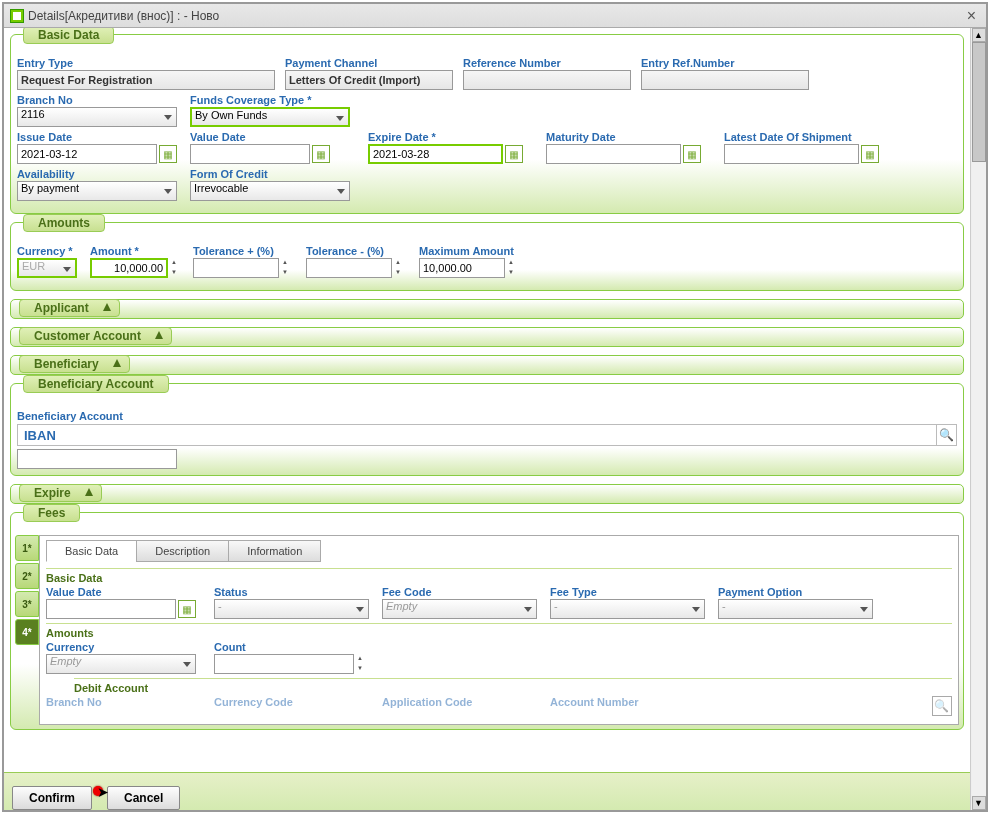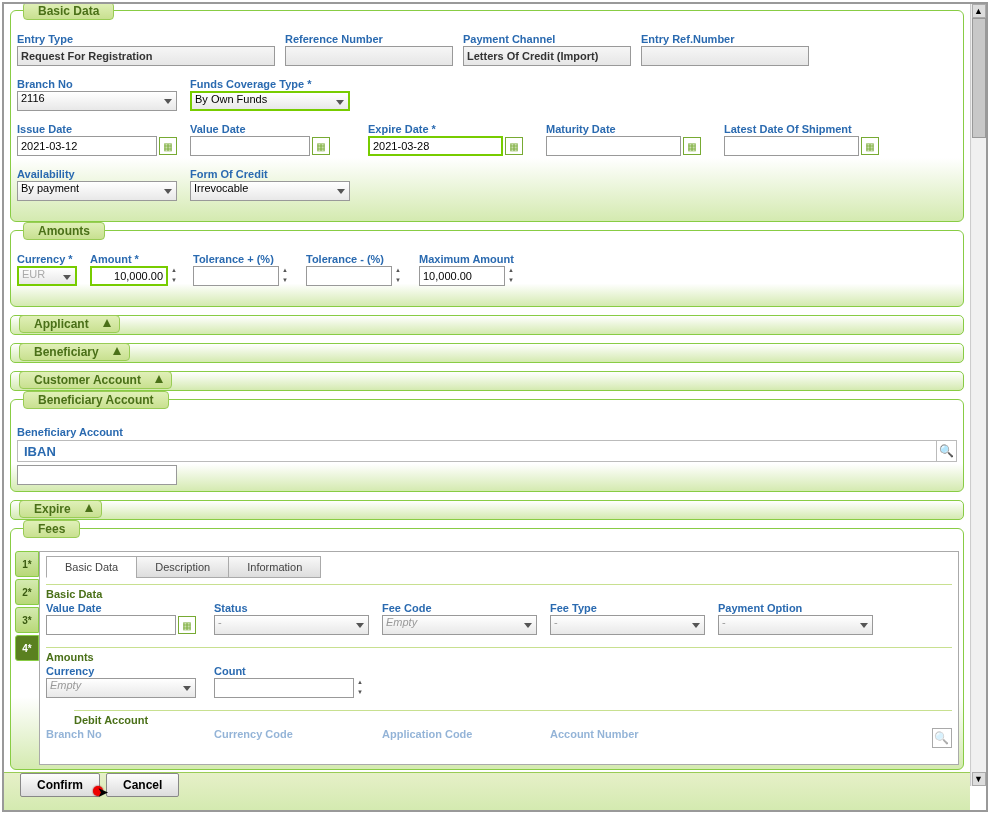--- a/index.html
+++ b/index.html
@@ -14,21 +14,21 @@
 .scrollbar { width: 16px; background: #eee; border-left: 1px solid #ccc; display: flex; flex-direction: column; align-items: center; }
 .sb-arrow { width: 14px; height: 14px; background: #ddd; border: 1px solid #aaa; font-size: 9px; text-align:center; line-height:12px; cursor:pointer; }
 .sb-track { flex:1; width:14px; background:#f0f0f0; position:relative; }
 .sb-thumb { position:absolute; top:0; left:0; width:14px; height:120px; background:#c8c8c8; border:1px solid #999; }
 
 .fieldset { border: 1px solid #8c4; border-radius: 6px; margin-bottom: 8px; position: relative; background: linear-gradient(#fff 0%,#fff 70%,#d4eab0 100%); padding: 22px 6px 8px 6px; }
 .fs-legend { position: absolute; top: -9px; left: 12px; background: linear-gradient(#e0f0b8,#c8e090); border: 1px solid #9c5; border-radius: 4px; padding: 1px 14px; font-size: 12px; color: #4a7018; font-weight: bold; }
 .fs-legend.collap { padding-right: 30px; }
 .fs-legend .arrow { position: absolute; right: 8px; top: 3px; width:0;height:0;border-left:4px solid transparent;border-right:4px solid transparent;border-bottom:8px solid #4a7018; }
 
-.row { display: flex; flex-wrap: wrap; gap: 4px 8px; margin-bottom: 12px; }
+.row { display: flex; flex-wrap: wrap; gap: 4px 8px; margin-bottom: 4px; }
 .field { display: flex; flex-direction: column; }
 .flabel { font-size: 11px; color: #2a6ab0; font-weight: bold; margin-bottom: 1px; }
 .ctrl { display: flex; align-items: center; }
 input.txt, .sel, .ro { height: 20px; border: 1px solid #999; background: #fff; font-size: 11px; padding: 0 3px; }
 .ro { background: linear-gradient(#f6f6f6,#e6e6e6); color: #333; font-weight: bold; }
 .sel { background: linear-gradient(#fff,#e8e8e8); position: relative; padding-right: 16px; cursor:pointer; }
 .sel::after { content:''; position:absolute; right:4px; top:7px; width:0;height:0;border-left:4px solid transparent;border-right:4px solid transparent;border-top:5px solid #555; }
 .highlight { border: 2px solid #7c0 !important; }
 .cal-icn { width: 18px; height: 18px; border: 1px solid #7a3; margin-left: 2px; background: #fff; display:flex;align-items:center;justify-content:center;font-size:10px;color:#7a3;cursor:pointer; }
 .spin { width: 12px; display: flex; flex-direction: column; }
@@ -41,52 +41,57 @@
 .side-tabs { width: 24px; display: flex; flex-direction: column; gap: 2px; }
 .side-tab { height: 26px; background: linear-gradient(#d4eab0,#b8d878); border: 1px solid #8c4; border-radius: 3px 0 0 3px; font-size: 10px; display:flex;align-items:center;justify-content:center;cursor:pointer; color:#3a5a10;font-weight:bold; }
 .side-tab.dark { background: #5a8020; color:#fff; }
 .fees-panel { flex:1; border: 1px solid #aaa; padding: 4px 6px; background:#fff; }
 .htabs { display:flex; margin-bottom:6px; }
 .htab { padding: 4px 18px; font-size: 11px; border: 1px solid #aaa; background: linear-gradient(#f8f8f8,#ddd); cursor:pointer; margin-right:-1px; color:#444; }
 .htab.active { background: #fff; border-bottom-color: #fff; }
 
 .sub-hdr { font-size:11px; color:#4a7018; font-weight:bold; border-top:1px solid #c8e090; padding-top:3px; margin:4px 0 2px 0; }
 
-.footer { position: absolute; left:0; right:16px; bottom:0; height: 38px; background: linear-gradient(#e6f0c8,#d4eab0); border-top:1px solid #9c5; display:flex;align-items:flex-start;padding-left:16px;gap:6px; }
+.footer { position: absolute; left:0; right:16px; bottom:0; height: 38px; background: linear-gradient(#e6f0c8,#d4eab0); border-top:1px solid #9c5; display:flex;align-items:flex-end;padding-left:8px;gap:15px; }
 .btn { height: 24px; padding: 0 16px; background: linear-gradient(#fdfdfd,#dcdcdc); border:1px solid #888; border-radius:2px; font-size:12px; font-weight:bold; cursor:pointer; }
 
 .search-icn { width:20px;height:20px;border:1px solid #555;background:#fff;display:flex;align-items:center;justify-content:center;font-size:12px;cursor:pointer; }
 .iban-row { display:flex;align-items:center;border:1px solid #bbb; }
 .iban-row .lbl { background:#fff;padding:2px 6px;font-size:13px;color:#2a6ab0;font-weight:bold; }
 .iban-row .search-icn { margin-left:auto;border:none;border-left:1px solid #bbb; }
 
 .cursor-dot { position:absolute; left:93px; top:786px; width:10px;height:10px;border-radius:50%;background:#e00;box-shadow:0 0 2px #800; pointer-events:none; }
 .cursor-arrow { position:absolute; left:97px; top:784px; font-size:14px; pointer-events:none; }
 </style>
 </head>
 <body>
 
 <div class="window">
+  <div class="titlebar">
+    <div class="title-icon"></div>
+    <span>Details[Акредитиви (внос)] :               - Ново</span>
+    <span class="close-x">×</span>
+  </div>
   <div class="body-area">
     <div class="content">
 
       <div class="fieldset">
         <div class="fs-legend">Basic Data</div>
         <div class="row">
           <div class="field" style="width:260px">
             <span class="flabel">Entry Type</span>
             <div class="ro ctrl" style="width:258px;line-height:18px">Request For Registration</div>
           </div>
           <div class="field" style="width:170px">
+            <span class="flabel">Payment Channel</span>
+            <div class="ro ctrl" style="width:168px;line-height:18px">Letters Of Credit (Import)</div>
+          </div>
+          <div class="field" style="width:170px">
             <span class="flabel">Reference Number</span>
             <div class="ro ctrl" style="width:168px"></div>
-          </div>
-          <div class="field" style="width:170px">
-            <span class="flabel">Payment Channel</span>
-            <div class="ro ctrl" style="width:168px;line-height:18px">Letters Of Credit (Import)</div>
           </div>
           <div class="field" style="width:170px">
             <span class="flabel">Entry Ref.Number</span>
             <div class="ro ctrl" style="width:168px"></div>
           </div>
         </div>
         <div class="row">
           <div class="field" style="width:165px">
             <span class="flabel">Branch No</span>
             <div class="sel" style="width:160px">2116</div>
@@ -192,24 +197,24 @@
                 </div>
               </div>
           </div>
         </div>
       </div>
 
       <div class="strip">
           <div class="fs-legend collap"><span>Applicant</span><span class="arrow"></span></div>
         </div>
       <div class="strip">
+          <div class="fs-legend collap"><span>Customer Account</span><span class="arrow"></span></div>
+        </div>
+      <div class="strip">
           <div class="fs-legend collap"><span>Beneficiary</span><span class="arrow"></span></div>
-        </div>
-      <div class="strip">
-          <div class="fs-legend collap"><span>Customer Account</span><span class="arrow"></span></div>
         </div>
 
       <div class="fieldset" style="padding-bottom:6px">
         <div class="fs-legend">Beneficiary Account</div>
         <span class="flabel">Beneficiary Account</span>
         <div class="iban-row">
           <span class="lbl">IBAN</span>
           <div class="search-icn">🔍</div>
         </div>
         <input class="txt" style="width: 160px; margin-top: 3px;">

